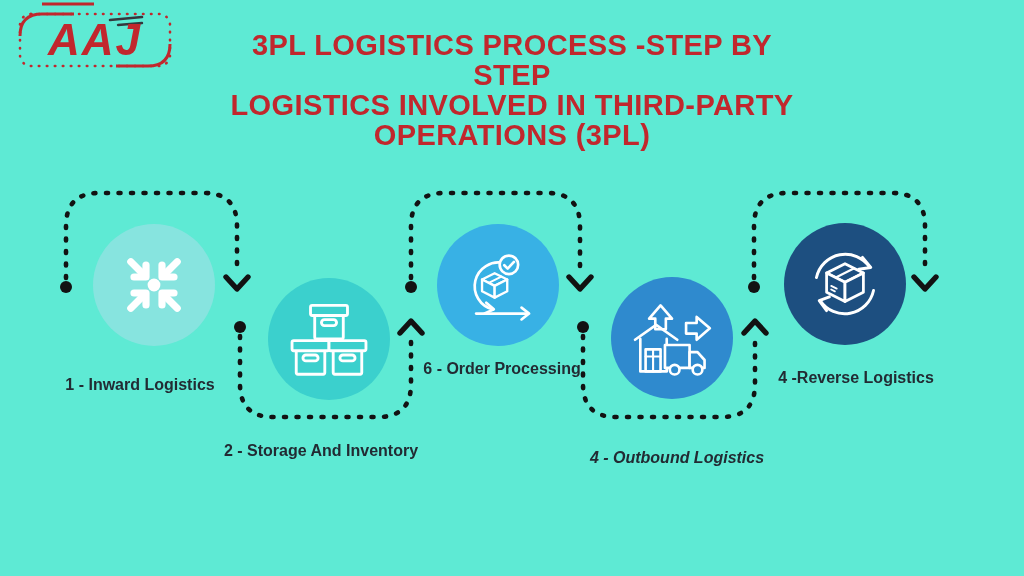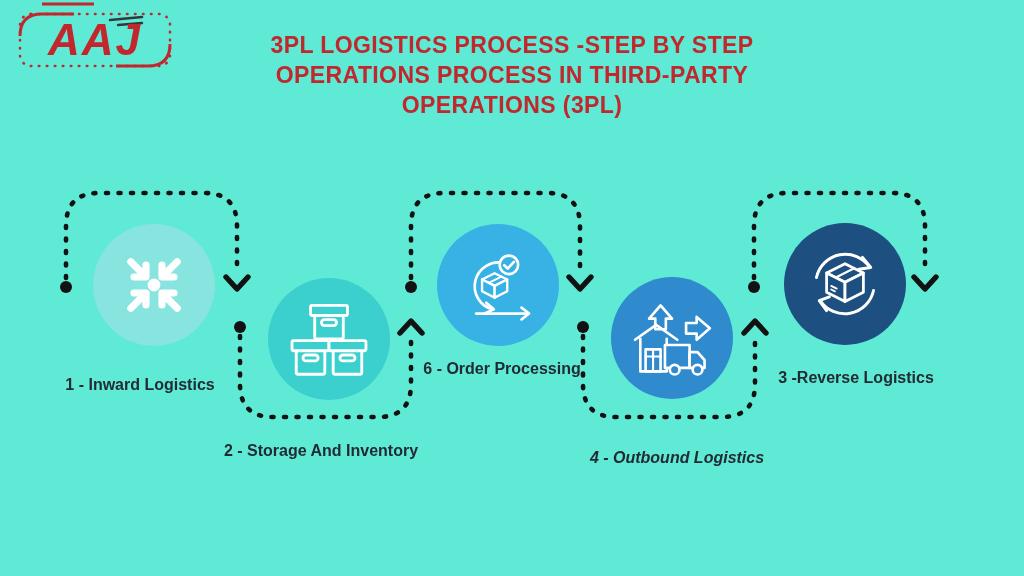--- a/index.html
+++ b/index.html
@@ -5,21 +5,21 @@
   html,body{margin:0;padding:0;background:#fff;}
   #canvas{position:relative;width:1024px;height:576px;background:#5eead4;overflow:hidden;
           font-family:"Liberation Sans", sans-serif;}
 
   
   #logo{position:absolute;left:12px;top:2px;width:168px;height:78px;}
 
   
   .title{position:absolute;left:512px;top:30px;transform:translateX(-50%);
          width:580px;text-align:center;color:var(--accent,#C1272D);
-         font-weight:bold;font-size:23px;line-height:30px;letter-spacing:.4px;}
+         font-weight:bold;font-size:29px;line-height:30px;letter-spacing:.4px;}
 
   
   #flow{position:absolute;left:0;top:0;pointer-events:none;}
   .dash{fill:none;stroke:var(--ink,#121212);stroke-width:4.6;
         stroke-dasharray:2 10.5;stroke-linecap:round;}
   .head{fill:none;stroke:var(--ink,#121212);stroke-width:5.4;
         stroke-linecap:round;stroke-linejoin:round;}
   .dot{fill:var(--ink,#121212);}
 
   
@@ -47,21 +47,21 @@
     <path d="M 158 42 Q 158 64 136 64 L 104 64" fill="none" stroke="#C1272D" stroke-width="3"></path>
     <g>
       <line x1="98" y1="18" x2="130" y2="15" stroke="#33383d" stroke-width="2.6" stroke-linecap="round"></line>
       <line x1="106" y1="23" x2="130" y2="21" stroke="#33383d" stroke-width="2.4" stroke-linecap="round"></line>
     </g>
     <text x="83" y="53" text-anchor="middle" font-family="Liberation Sans, sans-serif" font-size="44" font-weight="bold" font-style="italic" letter-spacing="2" fill="#C1272D">AAJ</text>
   </svg>
 
   <div class="title">
     <div>3PL LOGISTICS PROCESS -STEP BY STEP</div>
-    <div>OPERATIONS PROCESS IN THIRD-PARTY</div>
+    <div>LOGISTICS INVOLVED IN THIRD-PARTY</div>
     <div>OPERATIONS (3PL)</div>
   </div>
 
   <svg id="flow" width="1024" height="576" viewBox="0 0 1024 576">
     <g>
       <circle class="dot" cx="66" cy="287" r="6"></circle>
       <path class="dash" d="M 66 278 L 66 226 Q 66 193 99 193 L 204 193 Q 237 193 237 226 L 237 266"></path>
       <polyline class="head" points="226,277 237,289 248,277"></polyline>
     </g>
     <g>
@@ -168,15 +168,15 @@
         <g fill="currentColor" stroke-width="3">
           <path d="M 50 28 L 70 38 L 50 48 L 30 38 Z"></path>
           <path d="M 30 38 L 30 59 L 50 69 L 50 48 Z"></path>
           <path d="M 70 38 L 70 59 L 50 69 L 50 48 Z"></path>
         </g>
         <path d="M 60 33 L 40 43" stroke-width="2.4"></path>
         <path d="M 35 52 L 41 55 M 35 56 L 39 58" stroke-width="2"></path>
       </g>
     </svg>
   </div>
-  <div id="l5" class="step-label">3 -Reverse Logistics</div>
+  <div id="l5" class="step-label">4 -Reverse Logistics</div>
 
 </div>
 
 </body></html>

